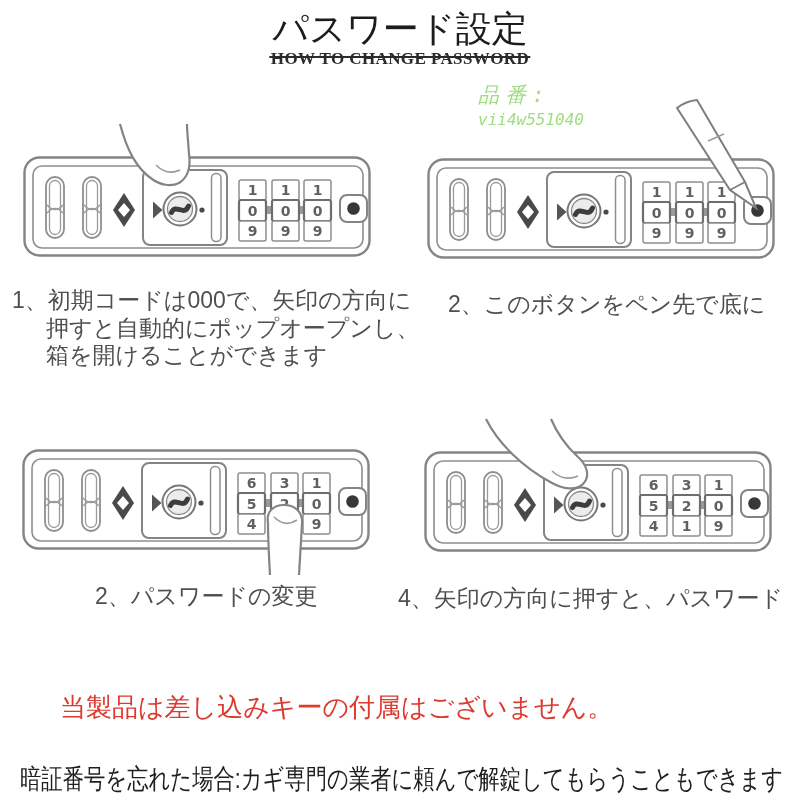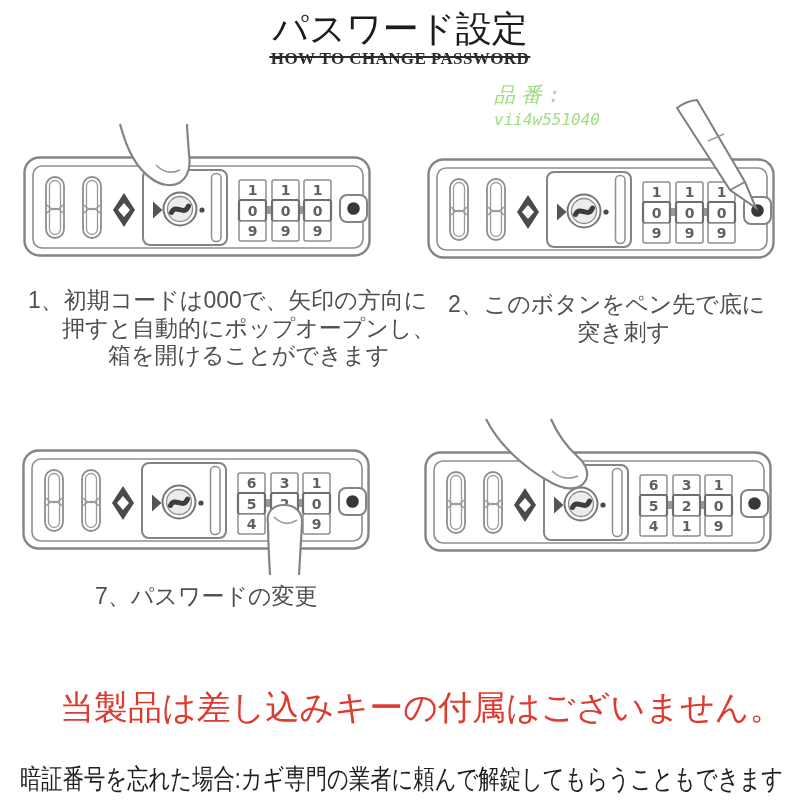--- a/index.html
+++ b/index.html
@@ -10,36 +10,36 @@
   .title{position:absolute;top:5px;left:50%;transform:translateX(-50%);
          font-family:"Liberation Serif","DejaVu Serif",serif;
          font-size:36px;color:#1c1c1c;border-bottom:2px solid #2b2b2b;
          padding:0 3px 2px 3px;white-space:nowrap;}
   .subtitle{position:absolute;top:49px;left:50%;transform:translateX(-50%);
             font-family:"Liberation Serif","DejaVu Serif",serif;
             font-size:17px;font-weight:600;letter-spacing:.4px;color:#2a2a2a;white-space:nowrap;}
 
   
   .pcode{position:absolute;left:478px;top:84px;font-style:italic;
-         font-family:"DejaVu Sans Mono","Liberation Mono",monospace;margin-left:16px;}
+         font-family:"DejaVu Sans Mono","Liberation Mono",monospace;}
   .pcode-label{font-size:21px;letter-spacing:6px;line-height:23px;}
   .pcode-value{font-size:16px;line-height:26px;}
 
   
   svg.lock{position:absolute;width:348px;height:101px;overflow:visible;}
   .dial-digit{font-family:"DejaVu Sans","Liberation Sans",sans-serif;
               font-size:14px;font-weight:bold;fill:#606060;text-anchor:middle;}
 
   
   .step{position:absolute;color:#4f4f4f;font-size:23px;line-height:27.5px;white-space:nowrap;}
-  .step .cont{padding-left:34px;text-align:center;}
+  .step .cont{padding-left:34px;}
   .step4 .cont{padding-left:30px;}
 
   
-  .red-note{position:absolute;left:60px;top:692px;font-size:34px;line-height:30px;
+  .red-note{position:absolute;left:60px;top:692px;font-size:26px;line-height:30px;
             font-weight:500;white-space:nowrap;}
   .bottom-note{position:absolute;left:20px;top:761px;font-size:27px;font-weight:500;
                color:#1f1f1f;transform:scaleX(0.79);transform-origin:0 0;white-space:nowrap;}
 </style>
 </head>
 <body>
 
 <div id="page">
 
   <svg width="0" height="0" style="position:absolute" aria-hidden="true">
@@ -142,28 +142,27 @@
         <text x="294.5" y="80" class="dial-digit">9</text>
       </g>
     <g>
       <path d="M250,-50 L270,-58 L318,24 L329,50 L303,32 Z" fill="#fff"></path>
       <path d="M250,-50 L303,32 L329,50 L318,24 L270,-58 Q259,-57 250,-50 Z" fill="none" stroke="#7e7e7e" stroke-width="2"></path>
       <path d="M303,32 L318,24" fill="none" stroke="#7e7e7e" stroke-width="1.6"></path>
       <path d="M281,-17 L297,-24" fill="none" stroke="#9a9a9a" stroke-width="1.4"></path>
     </g>
   </svg>
 
-  <div class="step" style="left:28px;top:287px">
+  <div class="step" style="left:12px;top:287px">
     <div>1、初期コードは000で、矢印の方向に</div>
     <div class="cont">押すと自動的にポップオープンし、</div>
     <div class="cont">箱を開けることができます</div>
   </div>
   <div class="step" style="left:448px;top:291px">
     <div>2、このボタンをペン先で底に</div>
-    <div class="cont">突き刺す</div>
   </div>
 
   <svg class="lock" viewBox="0 0 348 101" style="left:22px;top:449px">
     <use href="#lock-body"></use>
     <g>
         <text x="229.5" y="39" class="dial-digit">6</text>
         <text x="229.5" y="59.5" class="dial-digit">5</text>
         <text x="229.5" y="80" class="dial-digit">4</text>
         <text x="262.5" y="39" class="dial-digit">3</text>
         <text x="262.5" y="59.5" class="dial-digit">2</text>
@@ -193,23 +192,24 @@
         <text x="294.5" y="80" class="dial-digit">9</text>
       </g>
     <g>
       <path d="M62,-32 C74,-8 98,16 128,32 C139,38 152,40 159,33 C166,26 164,15 154,6 C142,-5 133,-18 127,-32 Z" fill="#fff"></path>
       <path d="M62,-32 C74,-8 98,16 128,32 C139,38 152,40 159,33 C166,26 164,15 154,6 C142,-5 133,-18 127,-32" fill="none" stroke="#848484" stroke-width="2.2"></path>
       <path d="M128,20 q12,11 26,5" fill="none" stroke="#9a9a9a" stroke-width="1.6"></path>
     </g>
   </svg>
 
   <div class="step" style="left:95px;top:583px">
-    <div>7、パスワードの変更</div>
+    <div>2、パスワードの変更</div>
   </div>
   <div class="step step4" style="left:398px;top:585px">
+    <div>4、矢印の方向に押すと、パスワード</div>
   </div>
 
   <div class="red-note" style="color:#dd3a30">
     <div>当製品は差し込みキーの付属はございません。</div>
   </div>
 
   <div class="bottom-note">暗証番号を忘れた場合:カギ専門の業者に頼んで解錠してもらうこともできます</div>
 
 </div>
 

